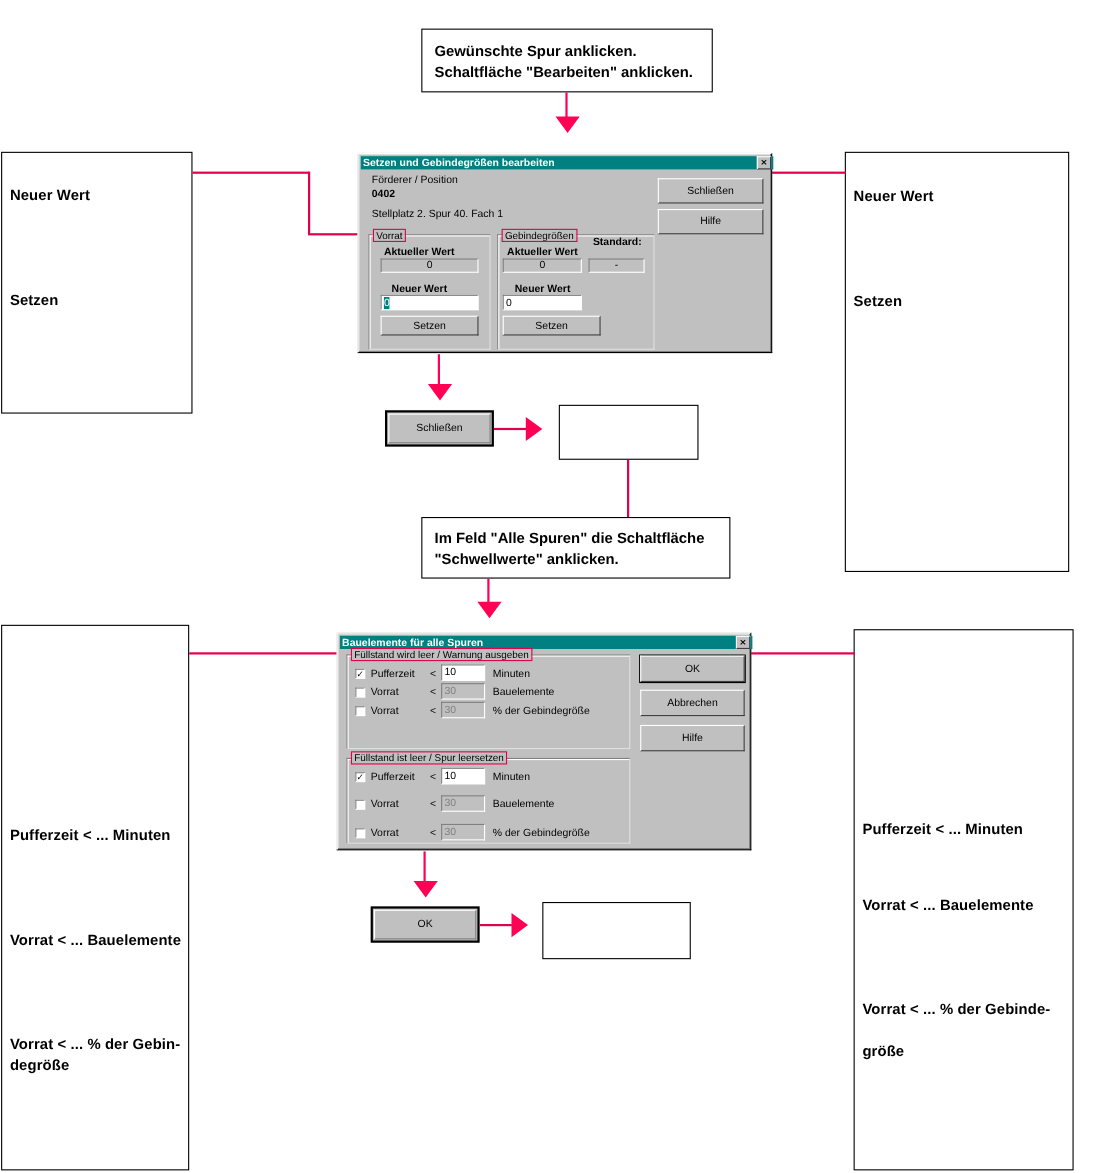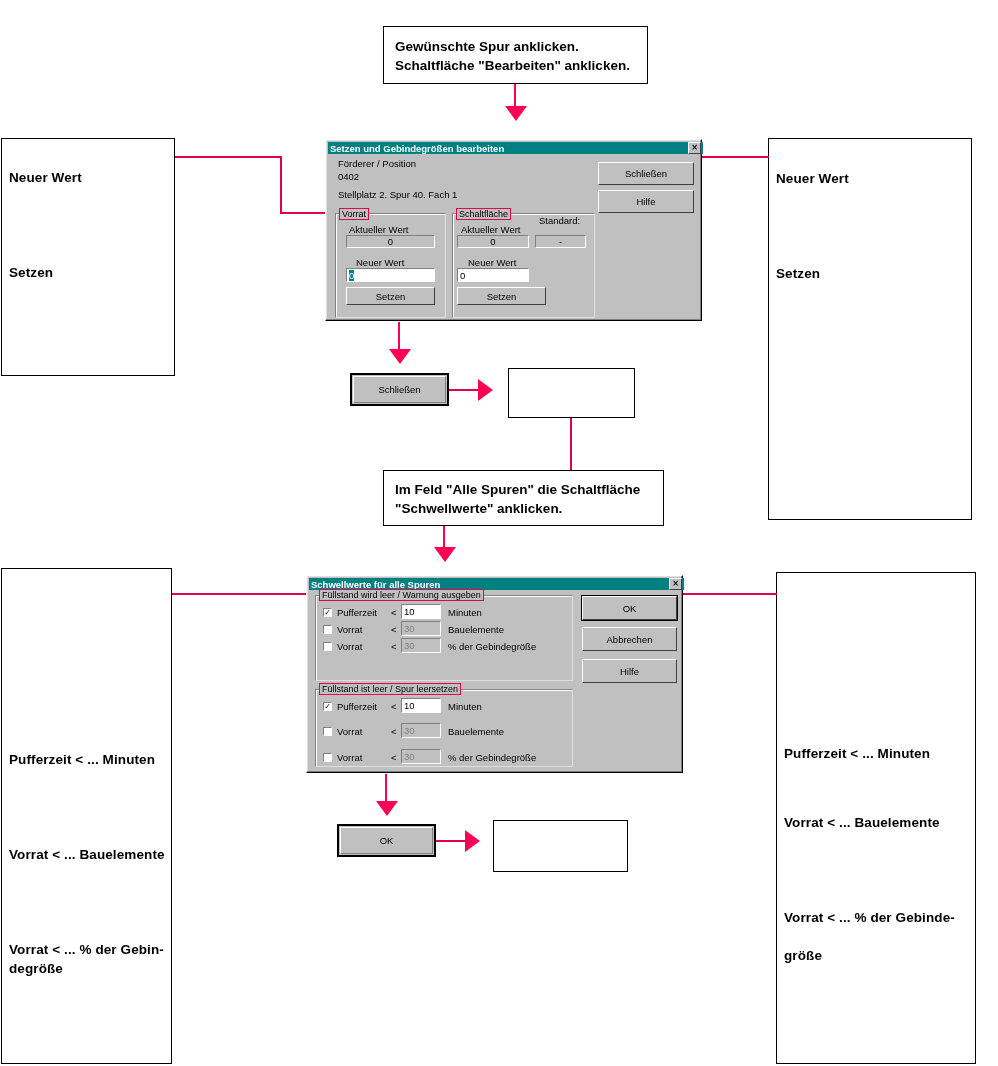--- a/index.html
+++ b/index.html
@@ -58,21 +58,21 @@
   .grp{position:absolute;box-sizing:border-box;
        border:1px solid #808080;border-right-color:#dfdfdf;border-bottom-color:#dfdfdf;}
   .grp-in{position:absolute;left:0;top:0;right:0;bottom:0;
        border:1px solid #fff;border-left-color:#fff;border-top-color:#fff;
        border-right:0;border-bottom:0;pointer-events:none;}
   .grplabel{position:absolute;background:#c0c0c0;font-size:9px;color:#000;
        padding:0 2px;white-space:nowrap;}
   .grplabel.hi{outline:1.4px solid #e0004d;}
 
   .lbl{position:absolute;font-size:9.5px;color:#000;white-space:nowrap;}
-  .lbl.b{font-weight:normal;}
+  .lbl.b{font-weight:bold;}
 
   .field{position:absolute;box-sizing:border-box;background:#c0c0c0;
        border-top:1px solid #808080;border-left:1px solid #808080;
        border-right:1px solid #fff;border-bottom:1px solid #fff;
        display:flex;align-items:center;justify-content:center;font-size:9.5px;}
   .input{position:absolute;box-sizing:border-box;background:#fff;
        border-top:1px solid #808080;border-left:1px solid #808080;
        border-right:1px solid #fff;border-bottom:1px solid #fff;
        display:flex;align-items:center;font-size:9.5px;padding-left:2px;}
   .input.dis{background:#c0c0c0;color:#808080;}
@@ -148,21 +148,21 @@
   <div class="input" style="left:20px;top:128px;width:89px;height:14px;padding-left:0;">
     <span class="sel" style="margin-left:2px;">0</span>
   </div>
   <div class="btn" style="left:20px;top:147px;width:89px;height:18px;">
     <span>Setzen</span>
   </div>
 
   <div class="grp" style="left:126px;top:73px;width:143px;height:105px;">
     <div class="grp-in"></div>
   </div>
-  <span class="grplabel hi" style="left:131px;top:69px;">Schaltfläche</span>
+  <span class="grplabel hi" style="left:131px;top:69px;">Gebindegrößen</span>
   <span class="lbl b" style="left:135px;top:84px;">Aktueller Wert</span>
   <div class="field" style="left:131px;top:95px;width:72px;height:13px;">
     <span>0</span>
   </div>
   <span class="lbl b" style="left:213px;top:75px;">Standard:</span>
   <div class="field" style="left:209px;top:95px;width:51px;height:13px;">
     <span>-</span>
   </div>
   <span class="lbl b" style="left:142px;top:117px;">Neuer Wert</span>
   <div class="input" style="left:131px;top:128px;width:72px;height:14px;">
@@ -212,21 +212,21 @@
   <span class="line" style="left:7px;top:336px;">Vorrat &lt; ... % der Gebinde-</span>
   <span class="line" style="left:7px;top:374px;">größe</span>
 </div>
 
 <div class="conn hline" style="left:524px;top:593px;width:253px;"></div>
 <div class="conn vline" style="left:524px;top:593px;height:94px;"></div>
 <div class="conn hline" style="left:437px;top:686px;width:88px;"></div>
 
 <div class="dlg" style="left:306px;top:575px;width:377px;height:198px;">
   <div class="titlebar" style="width:371px;">
-    <span class="t">Schwellwerte für alle Spuren</span>
+    <span class="t">Bauelemente für alle Spuren</span>
     <span class="closebtn">×</span>
   </div>
 
   <div class="btn def" style="left:275px;top:20px;width:95px;height:24px;">
     <span>OK</span>
   </div>
   <div class="btn" style="left:275px;top:51px;width:95px;height:24px;">
     <span>Abbrechen</span>
   </div>
   <div class="btn" style="left:275px;top:83px;width:95px;height:24px;">

